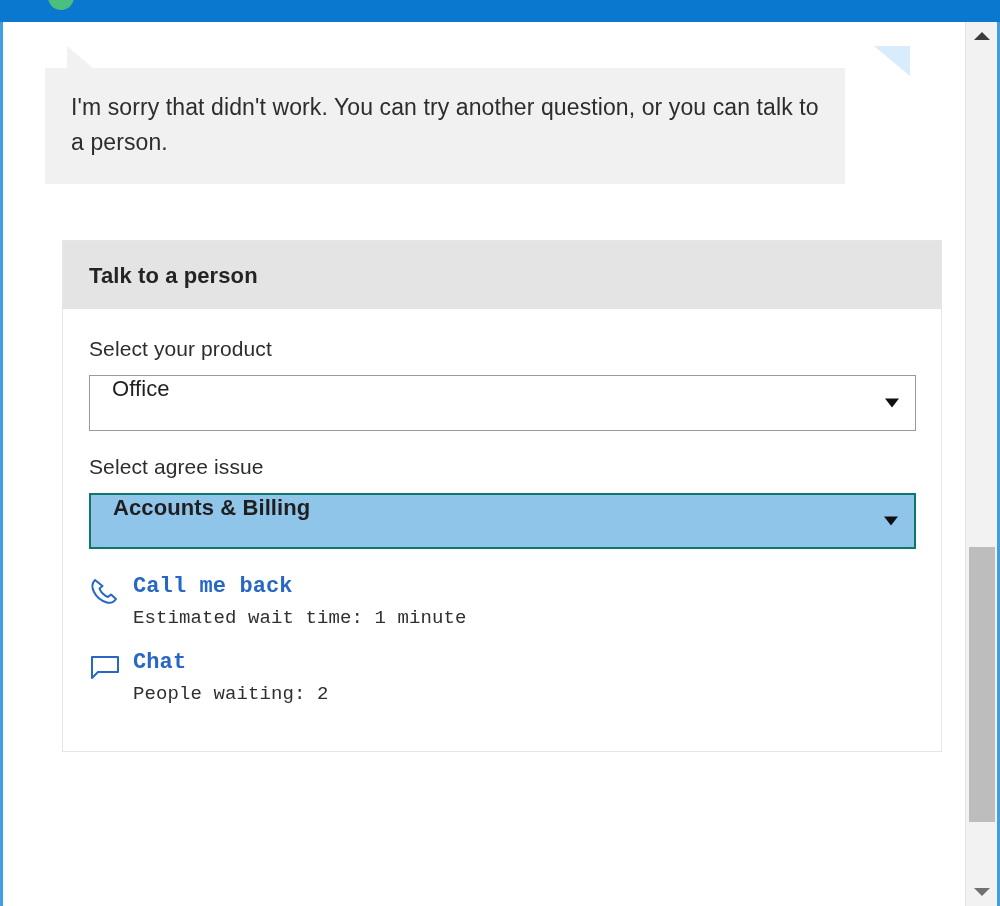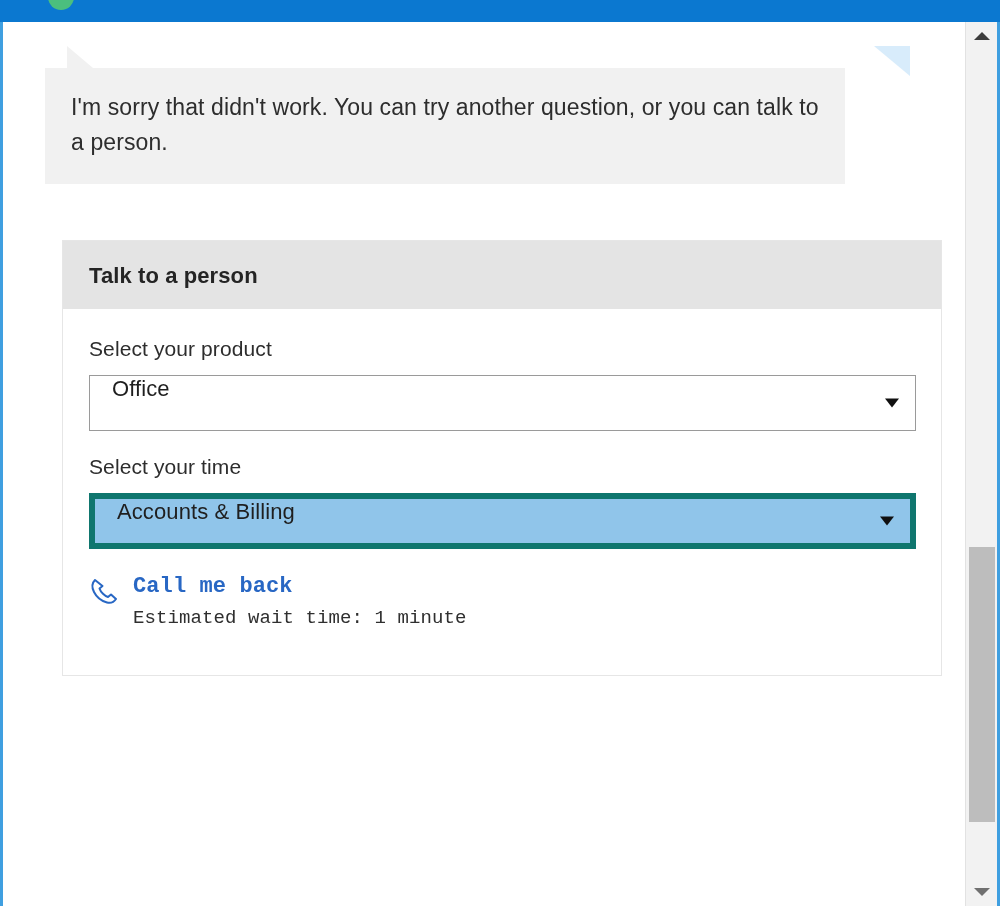--- a/index.html
+++ b/index.html
@@ -154,22 +154,23 @@
     box-sizing: border-box;
     margin-bottom: 24px;
     display: flex;
     align-items: flex-start;
   }
   .select-shell.normal {
     border: 1px solid #9a9a9a;
     background: #ffffff;
   }
   .select-shell.highlighted {
-    border: 6px solid #0f766e;
+    border: 2px solid #0f766e;
     background: #90c5ea;
+    font-weight: bold;
   }
   .select-value {
     font-size: 22px;
     color: #1f1f1f;
     padding-left: 22px;
     letter-spacing: 0.1px;
   }
   .select-arrow {
     position: absolute;
     right: 16px;
@@ -316,41 +317,52 @@
 
       <div id="talk-card-body">
 
         <div class="field-label">Select your product</div>
 
         <div class="select-shell normal">
           <span class="select-value">Office</span>
           <span class="select-arrow"></span>
         </div>
 
-        <div class="field-label">Select your time</div>
+        <div class="field-label">Select agree issue</div>
 
         <div class="select-shell highlighted">
           <span class="select-value">Accounts &amp; Billing</span>
           <span class="select-arrow"></span>
         </div>
 
         <div id="contact-options">
 
           <div class="contact-option">
             <div class="contact-icon">
               <svg width="32" height="30" viewBox="0 0 32 30" aria-hidden="true">
                 <path d="M6 3 C3 6 2.5 10 5 15 C7.5 20 12.5 24 18 25.5 C22 26.5 25 25 27 22 L22 17.5 L19 20 C16 19 11.5 15 10.5 11.5 L13.5 9 Z" fill="none" stroke="#2867c4" stroke-width="2" stroke-linejoin="round"></path>
               </svg>
             </div>
             <div class="contact-text-col">
               <span class="contact-link">Call me back</span>
               <span class="contact-meta">Estimated wait time: 1 minute</span>
             </div>
           </div>
 
+          <div class="contact-option">
+            <div class="contact-icon">
+              <svg width="32" height="30" viewBox="0 0 32 30" aria-hidden="true">
+                <path d="M3 4 H29 V19 H9 L3 25 Z" fill="none" stroke="#2867c4" stroke-width="2" stroke-linejoin="round"></path>
+              </svg>
+            </div>
+            <div class="contact-text-col">
+              <span class="contact-link">Chat</span>
+              <span class="contact-meta">People waiting: 2</span>
+            </div>
+          </div>
 
         </div>
 
 
       </div>
     </div>
 
   </div>
 
   <div id="scrollbar">

